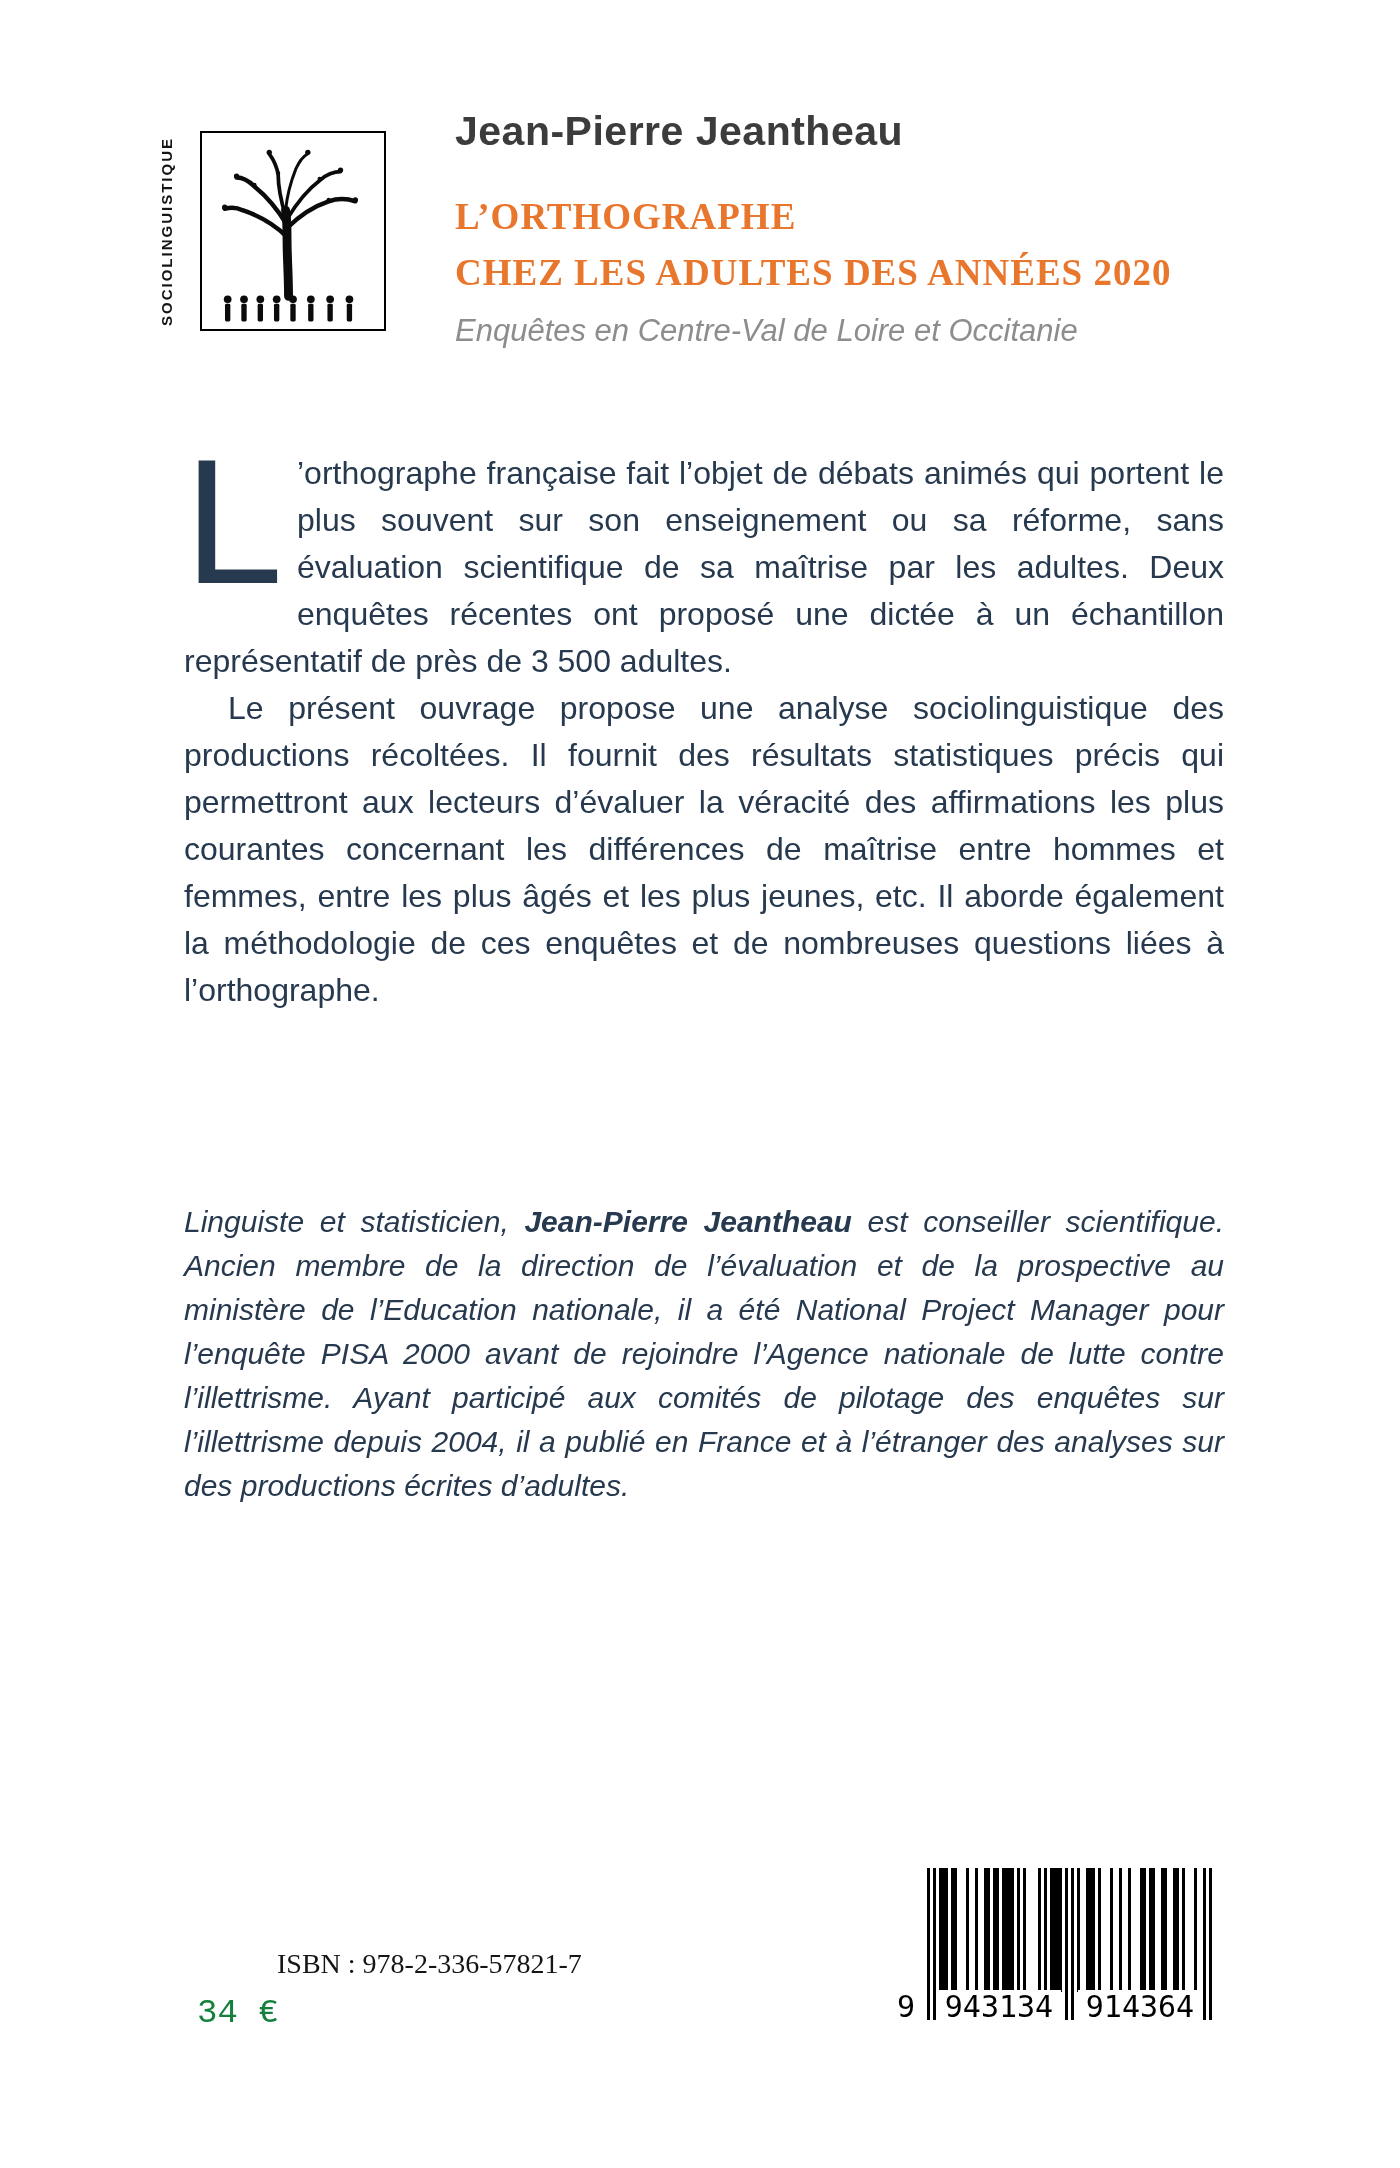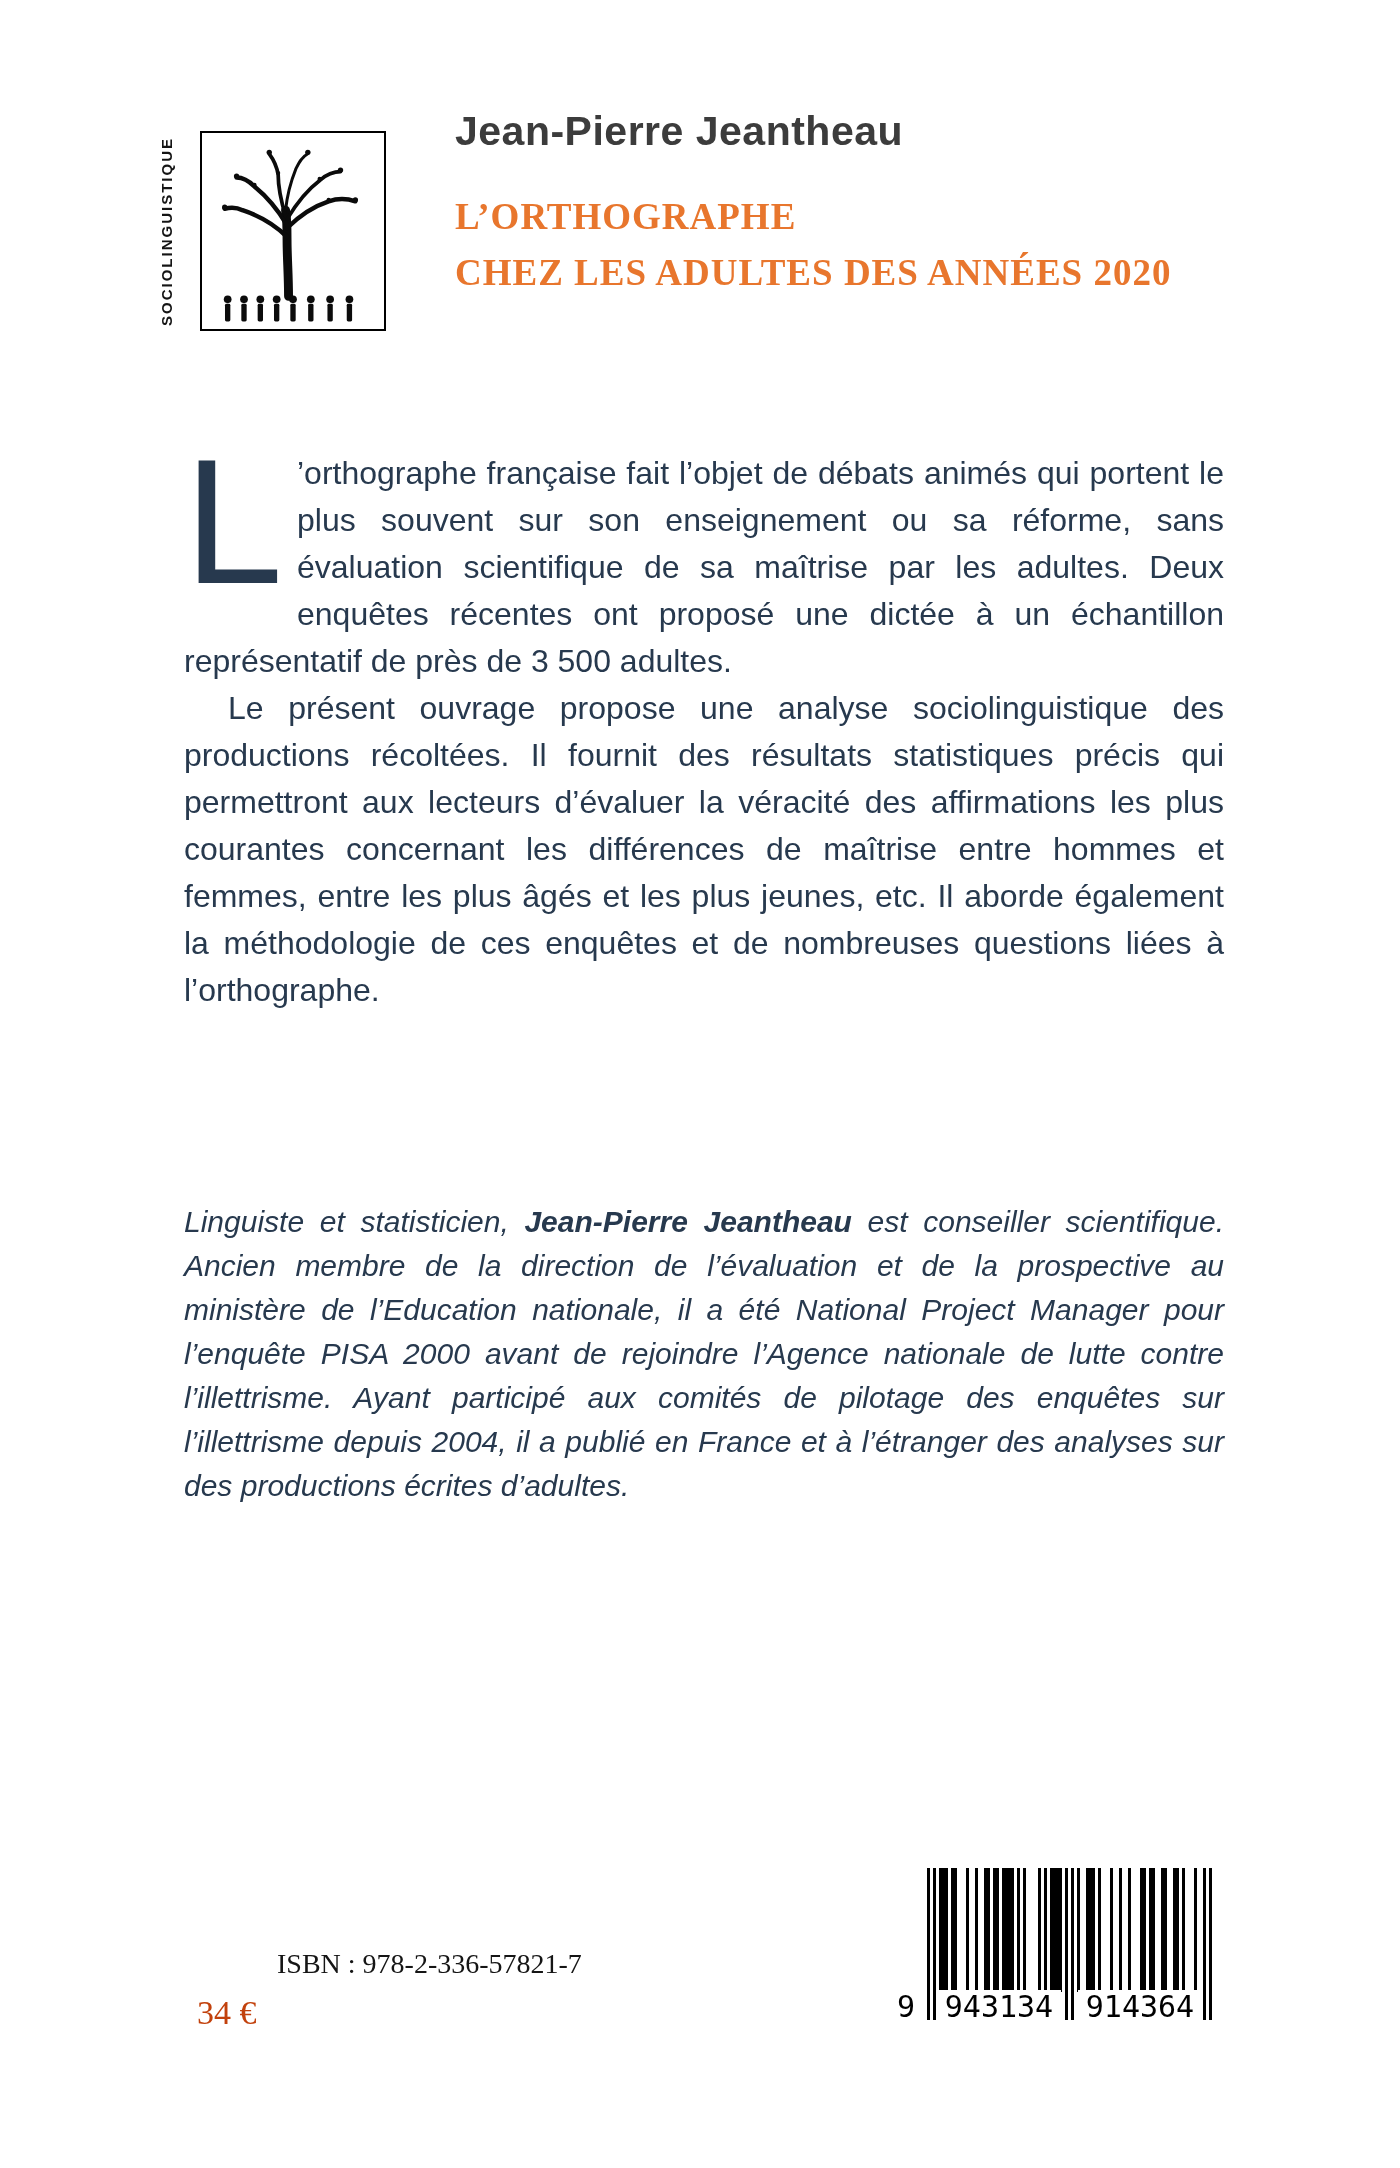--- a/index.html
+++ b/index.html
@@ -55,21 +55,21 @@
   }
   .bio b { font-weight:700; }
 
   
   .isbn {
     position:absolute; left:277px; top:1948px;
     font-family:"Liberation Serif", serif; font-size:28px; color:#151515;
   }
   .price {
     position:absolute; left:197px; top:1994px;
-    font-family:Liberation Serif, serif; font-size:34px; color:#c2410c;
+    font-family:Liberation Mono, monospace; font-size:34px; color:#15803d;
   }
 
   
   .barcode {
     position:absolute; left:897px; top:1868px; width:320px; height:162px;
     background:#fff;
   }
   .barcode-inner { position:relative; margin-left:30px; width:285px; height:152px; }
   .barcode-bars { display:flex; align-items:flex-start; width:285px; height:152px; }
   .bc-digit {
@@ -131,20 +131,21 @@
       </g>
     </svg>
   </div>
 
   <div class="header">
     <div class="author">Jean-Pierre Jeantheau</div>
     <div class="title">
       <div>L’ORTHOGRAPHE</div>
       <div>CHEZ LES ADULTES DES ANNÉES 2020</div>
     </div>
+    <div class="subtitle">Enquêtes en Centre-Val de Loire et Occitanie</div>
   </div>
 
   <div class="synopsis">
     <p><span class="dropcap">L</span><span>’orthographe française fait l’objet de débats animés qui portent le plus souvent sur son enseignement ou sa réforme, sans évaluation scientifique de sa maîtrise par les adultes. Deux enquêtes récentes ont proposé une dictée à un échantillon représentatif de près de 3 500 adultes.</span></p>
     <p class="p2">Le présent ouvrage propose une analyse sociolinguistique des productions récoltées.  Il fournit des résultats statistiques précis qui permettront aux lecteurs d’évaluer la véracité des affirmations les plus courantes concernant les différences de maîtrise entre hommes et femmes, entre les plus âgés et les plus jeunes, etc. Il aborde également la méthodologie de ces enquêtes et de nombreuses questions liées à l’orthographe.</p>
   </div>
 
   <div class="bio"><span>Linguiste et statisticien, </span><b>Jean-Pierre Jeantheau</b><span> est conseiller scientifique. Ancien membre de la direction de l’évaluation et de la prospective au ministère de l’Education nationale, il a été National Project Manager pour l’enquête PISA 2000 avant de rejoindre l’Agence nationale de lutte contre l’illettrisme. Ayant participé aux comités de pilotage des enquêtes sur l’illettrisme depuis 2004, il a publié en France et à l’étranger des analyses sur des productions écrites d’adultes.</span></div>
 
   <div class="isbn">ISBN : 978-2-336-57821-7</div>

